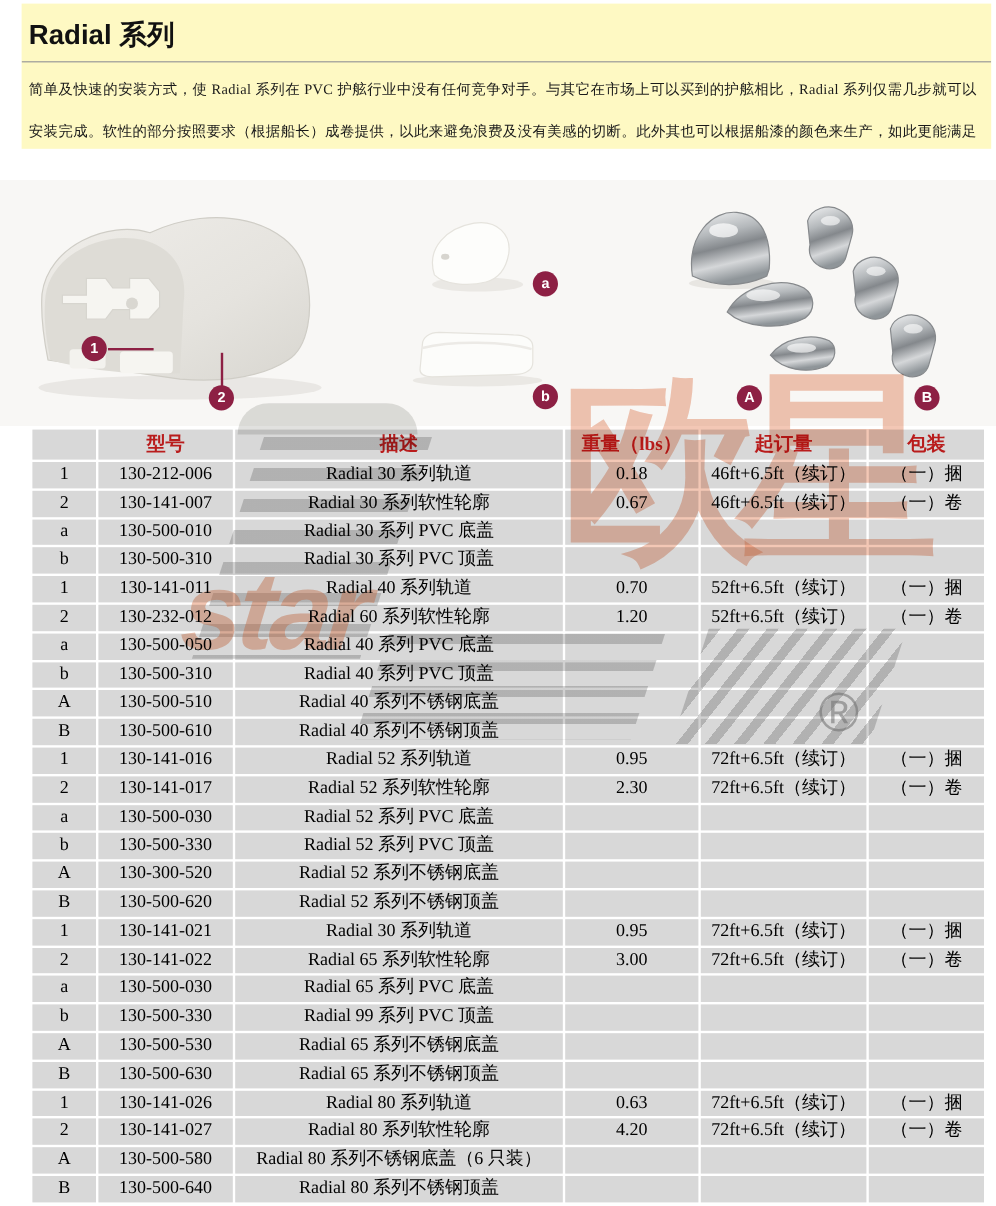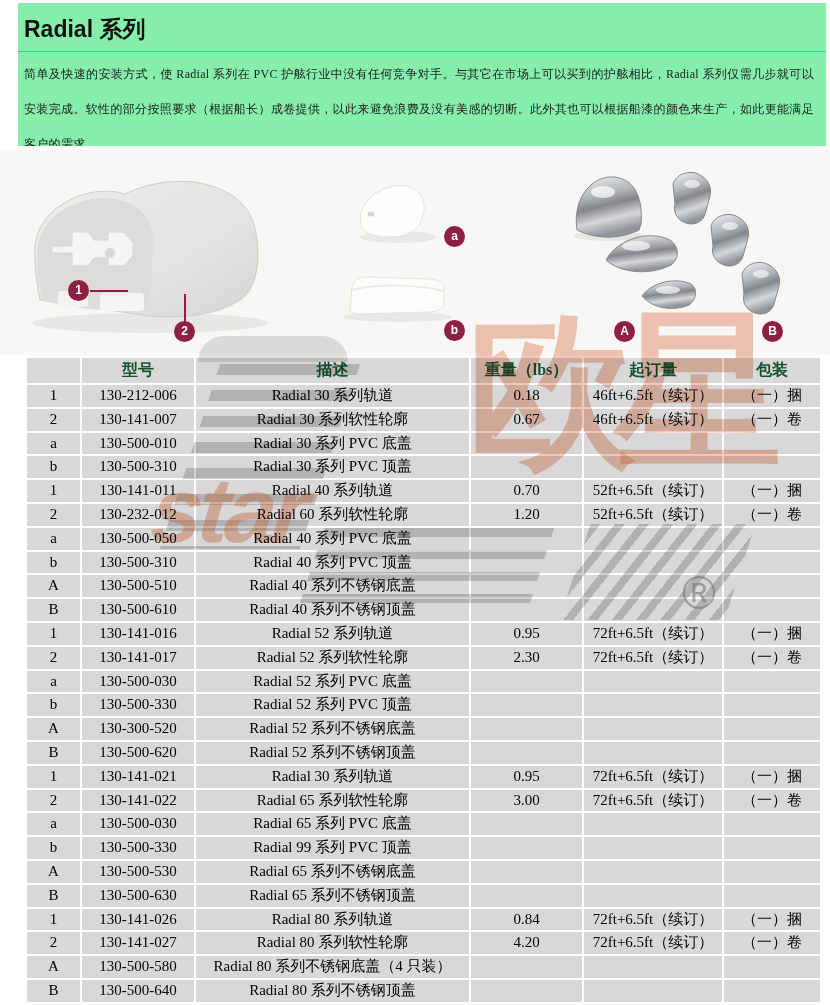--- a/index.html
+++ b/index.html
@@ -4,22 +4,22 @@
 <style>
   html,body{margin:0;padding:0;}
   body{
     width:830px;height:1005px;position:relative;overflow:hidden;
     background:#ffffff;
     font-family:"Liberation Serif","DejaVu Serif",serif;
     color:#1a1a1a;
   }
   
   .head-band{
-    position:absolute;left:18px;top:3px;width:808px;height:143px;
-    background:#86efac;overflow:hidden;
+    position:absolute;left:18px;top:3px;width:808px;height:121px;
+    background:#fef9c3;overflow:hidden;
   }
   .head-band h1{
     margin:0;padding:9px 0 5px 6px;
     font-family:"Liberation Sans","DejaVu Sans",sans-serif;
     font-size:23px;font-weight:bold;line-height:34px;color:#111;
   }
   .title-rule{border:0;border-top:1px solid #9a9a9a;margin:0;}
   .head-band p{
     margin:0;padding:5px 12px 0 6px;
     font-size:12px;line-height:35px;letter-spacing:.3px;text-align:justify;
@@ -71,21 +71,21 @@
     font-size:46px;line-height:1;color:rgba(130,130,130,.55);
   }
   
   table.parts{
     position:absolute;left:25px;top:356px;z-index:1;
     border-collapse:separate;border-spacing:2px;
     table-layout:fixed;width:787px;
   }
   table.parts th{
     background:#d8d8d8;height:25px;padding:0 2px;
-    font-size:16px;font-weight:bold;text-align:center;color:#14532d;
+    font-size:16px;font-weight:bold;text-align:center;color:#b91c1c;
     overflow:hidden;white-space:nowrap;
   }
   table.parts td{
     background:#d8d8d8;height:21.8px;line-height:21.8px;padding:0 2px;
     font-size:15px;text-align:center;color:#000;
     overflow:hidden;white-space:nowrap;
   }
 </style>
 </head>
 <body>
@@ -362,36 +362,36 @@
         <td>130-500-630</td>
         <td>Radial 65 系列不锈钢顶盖</td>
         <td></td>
         <td></td>
         <td></td>
       </tr>
       <tr>
         <td>1</td>
         <td>130-141-026</td>
         <td>Radial 80 系列轨道</td>
-        <td>0.84</td>
+        <td>0.63</td>
         <td>72ft+6.5ft（续订）</td>
         <td>（一）捆</td>
       </tr>
       <tr>
         <td>2</td>
         <td>130-141-027</td>
         <td>Radial 80 系列软性轮廓</td>
         <td>4.20</td>
         <td>72ft+6.5ft（续订）</td>
         <td>（一）卷</td>
       </tr>
       <tr>
         <td>A</td>
         <td>130-500-580</td>
-        <td>Radial 80 系列不锈钢底盖（4 只装）</td>
+        <td>Radial 80 系列不锈钢底盖（6 只装）</td>
         <td></td>
         <td></td>
         <td></td>
       </tr>
       <tr>
         <td>B</td>
         <td>130-500-640</td>
         <td>Radial 80 系列不锈钢顶盖</td>
         <td></td>
         <td></td>

